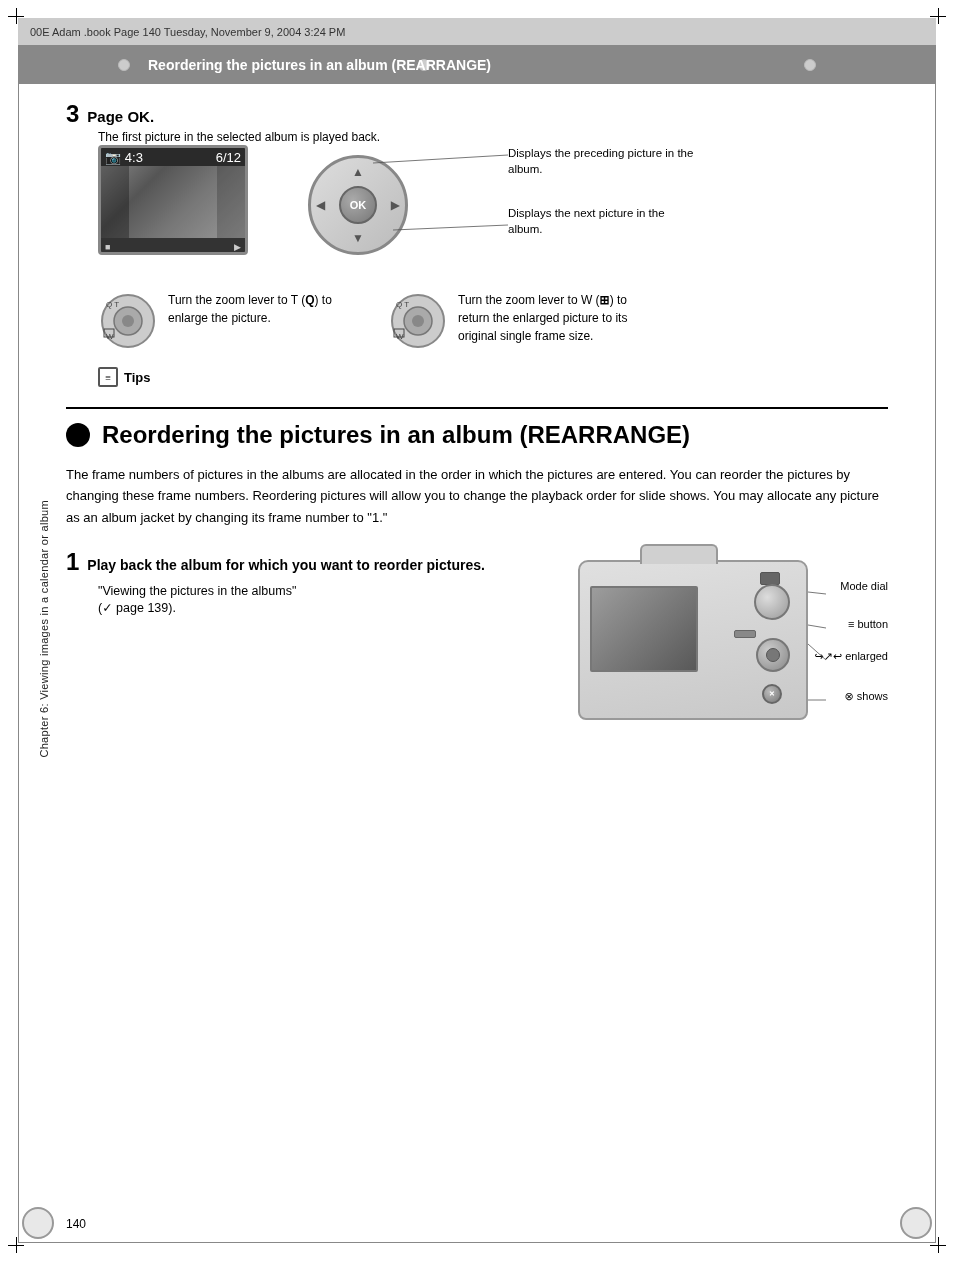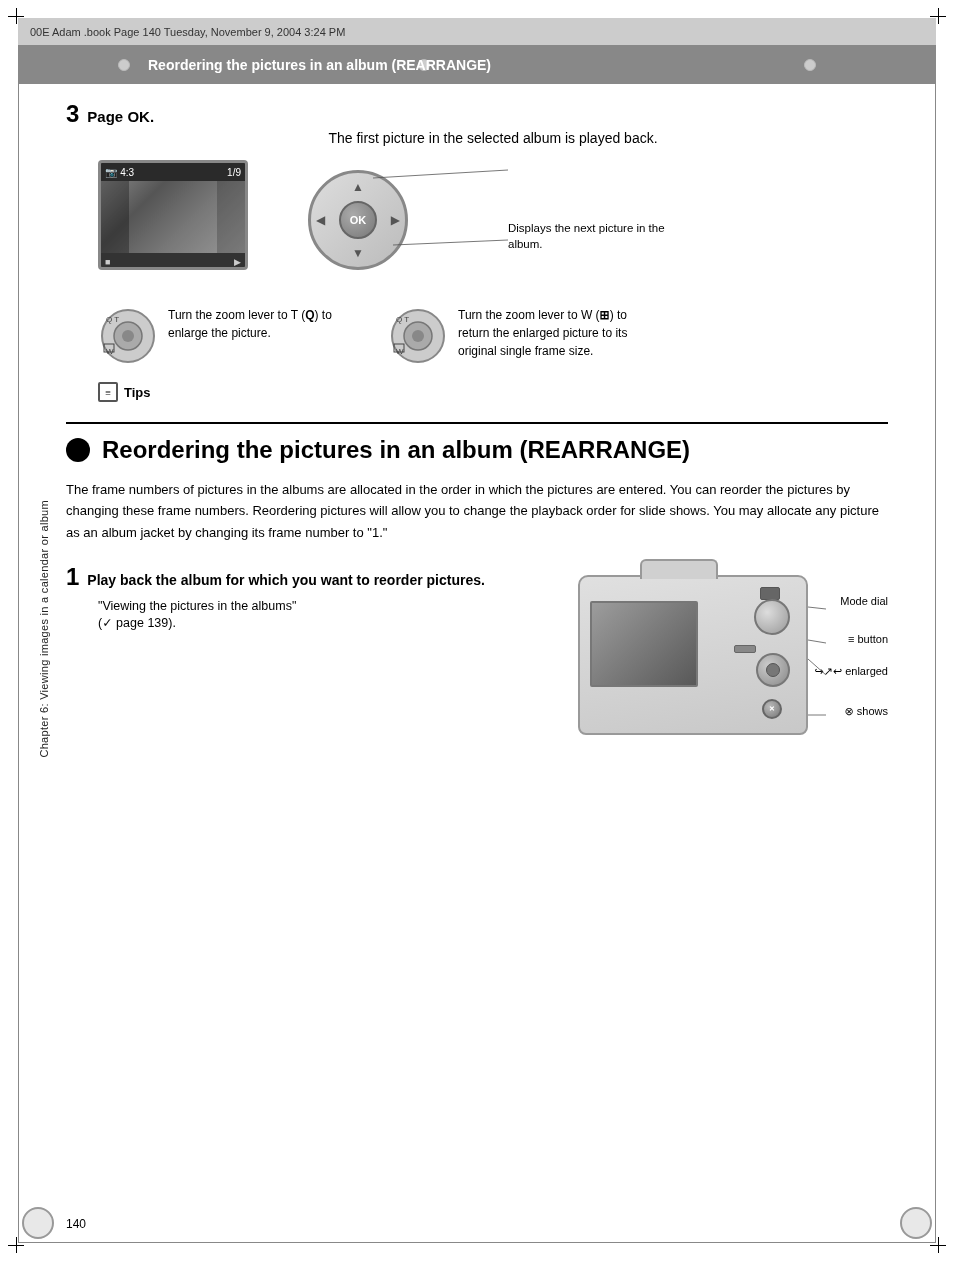--- a/index.html
+++ b/index.html
@@ -103,28 +103,28 @@
   <span>Chapter 6: Viewing images in a calendar or album</span>
 </div>
 
 <div style="position:absolute;top:84px;left:66px;right:66px;bottom:50px;padding-top:18px;">
 
   <div style="margin-bottom:14px;">
     <div style="display:flex;align-items:baseline;gap:8px;margin-bottom:4px;">
       <span style="font-size:24px;font-weight:bold;line-height:1;">3</span>
       <span style="font-size:15px;font-weight:bold;">Page OK.</span>
     </div>
-    <div style="font-size:14px;margin-bottom:14px;margin-left:32px;text-align:center;">The first picture in the selected album is played back.</div>
+    <div style="font-size:12px;margin-bottom:1px;margin-left:32px;">The first picture in the selected album is played back.</div>
 
     <div style="display:flex;align-items:flex-start;margin-left:32px;margin-bottom:16px;gap:60px;">
 
       <div style="width:150px;height:110px;background:#555;border:3px solid #888;border-radius:4px;flex-shrink:0;overflow:hidden;">
-        <div style="background:rgba(0,0,0,0.5);height:18px;display:flex;align-items:center;padding:0 4px;font-size:10px;color:#fff;">
+        <div style="background:rgba(0,0,0,0.5);height:18px;display:flex;align-items:center;padding:0 4px;font-size:13px;color:#fff;">
           <span>📷 4:3</span>
-          <span style="margin-left:auto">1/9</span>
+          <span style="margin-left:auto">6/12</span>
         </div>
         <div style="width:100%;height:72px;background:linear-gradient(135deg,#888 0%,#555 30%,#777 60%,#999 100%);position:relative;">
           <div style="position:absolute;left:0;top:0;bottom:0;width:28px;background:rgba(0,0,0,0.3);"></div>
           <div style="position:absolute;right:0;top:0;bottom:0;width:28px;background:rgba(0,0,0,0.2);"></div>
         </div>
         <div style="background:rgba(0,0,0,0.4);height:18px;display:flex;align-items:center;padding:0 4px;font-size:9px;color:#ccc;">
           <span>■</span>
           <span style="margin-left:auto">▶</span>
         </div>
       </div>
@@ -141,20 +141,23 @@
           <div style="width:38px;height:38px;border-radius:50%;background:radial-gradient(circle at 35% 35%,#aaa,#777);border:2px solid #666;display:flex;align-items:center;justify-content:center;font-size:11px;font-weight:bold;color:#fff;">OK</div>
         </div>
 
         <svg style="position:absolute;left:0;top:0;width:100%;height:100%;pointer-events:none;" viewBox="0 0 400 130">
 
           <line x1="65" y1="18" x2="200" y2="10" stroke="#555" stroke-width="0.8"></line>
 
           <line x1="85" y1="85" x2="200" y2="80" stroke="#555" stroke-width="0.8"></line>
         </svg>
 
+        <div style="position:absolute;left:200px;top:0;width:190px;font-size:11.5px;line-height:1.4;">
+          <span>Displays the preceding picture in the album.</span>
+        </div>
 
         <div style="position:absolute;left:200px;top:60px;width:190px;font-size:11.5px;line-height:1.4;">
           <span>Displays the next picture in the album.</span>
         </div>
       </div>
     </div>
   </div>
 
   <div style="display:flex;align-items:flex-start;margin-left:32px;margin-bottom:16px;gap:40px;">
 

